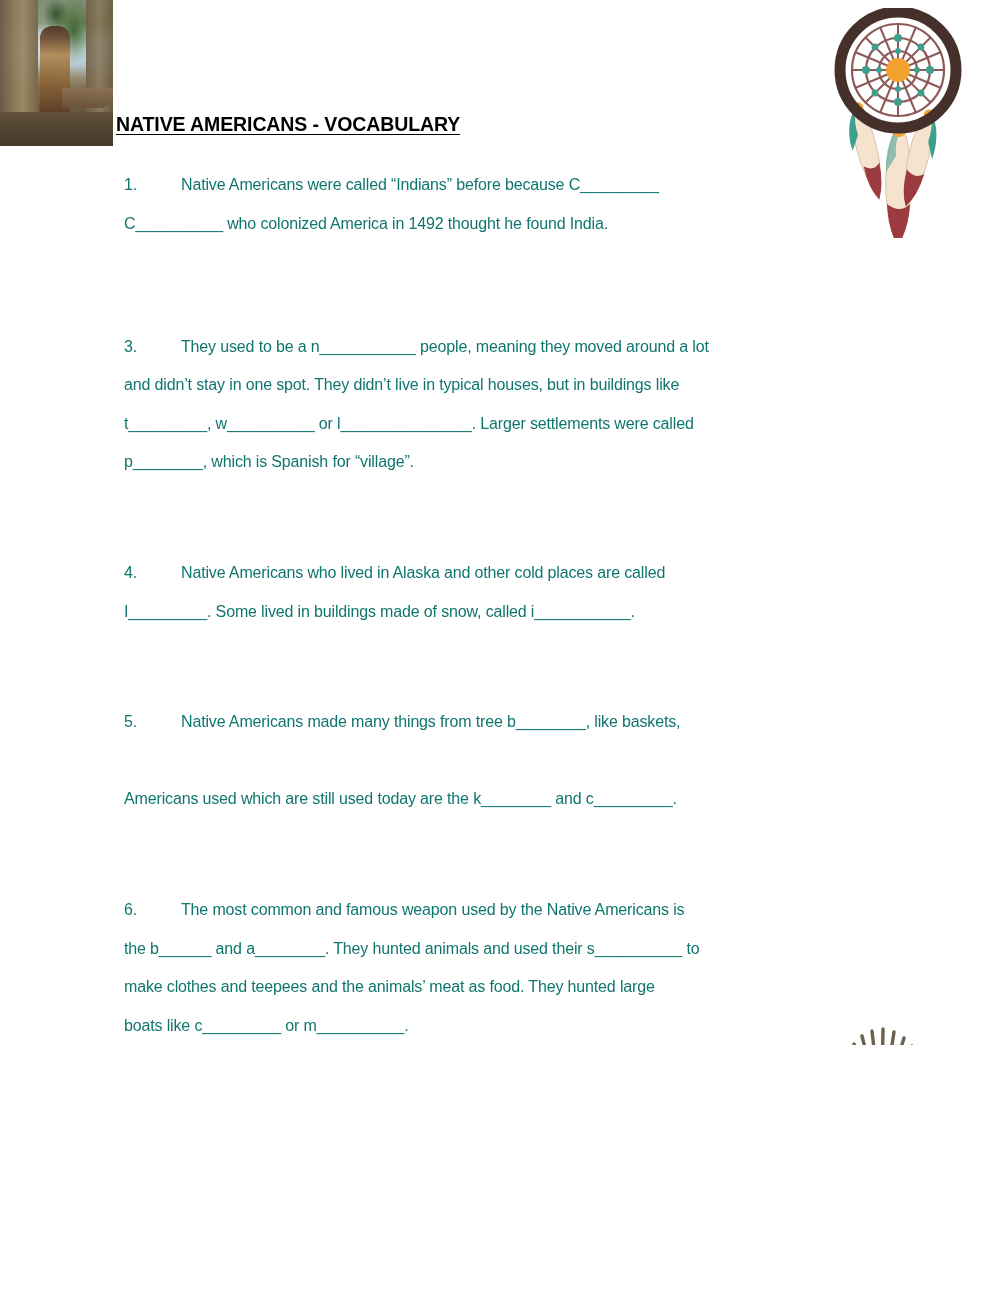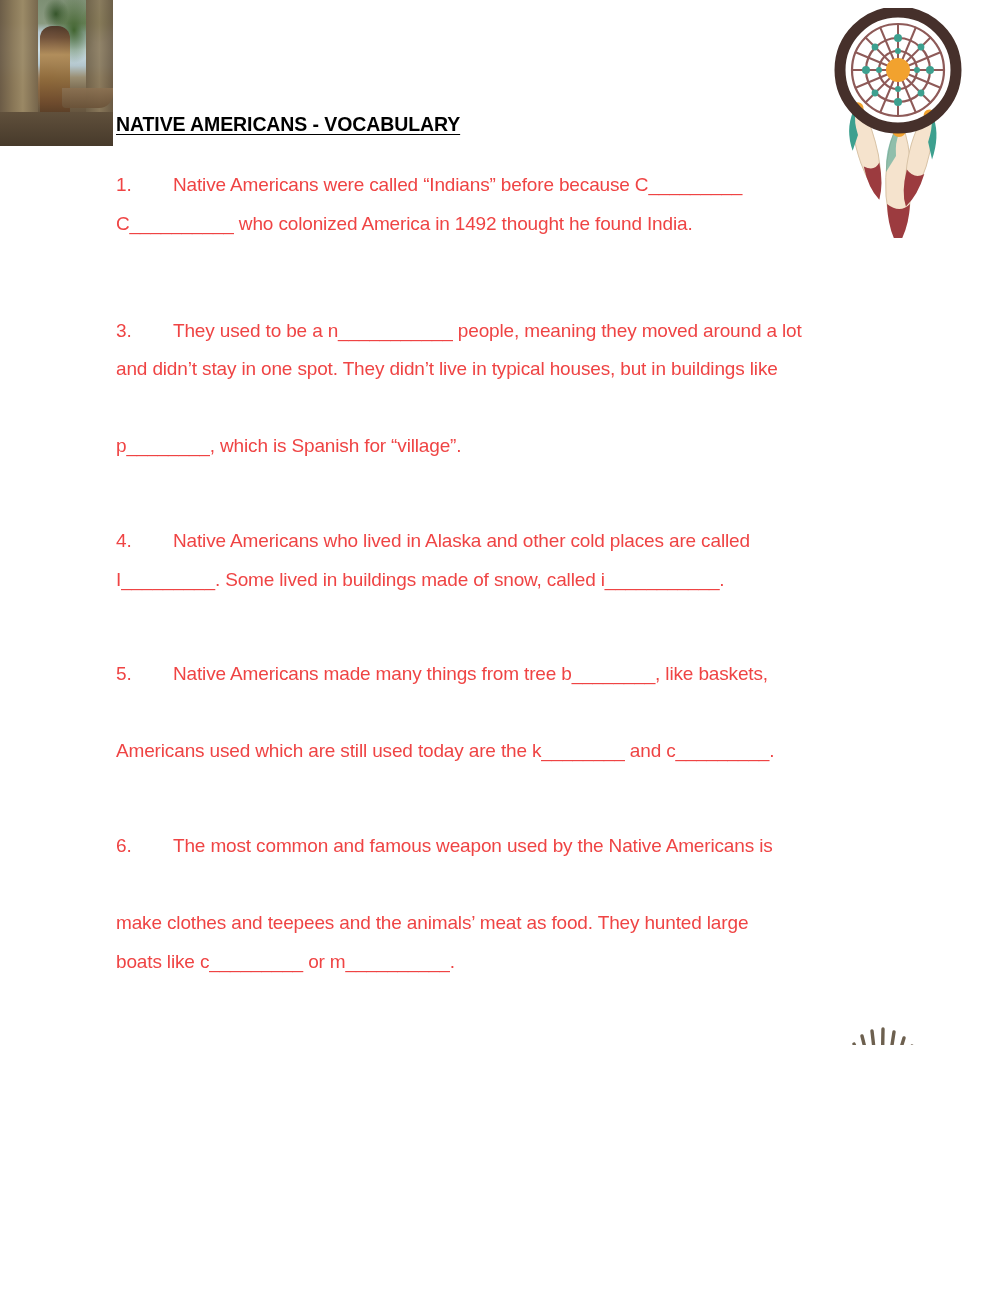--- a/index.html
+++ b/index.html
@@ -29,24 +29,24 @@
     font-size: 19.5px;
     font-weight: bold;
     letter-spacing: -0.1px;
     color: #000000;
     text-decoration: underline;
     text-underline-offset: 3px;
     margin: 0 0 30px 0;
     line-height: 1.25;
   }
   .qblock {
-    font-size: 19px;
-    color: #ef4444;
+    font-size: 16px;
+    color: #0f766e;
     line-height: 38.6px;
-    margin: 0;
+    margin: 8px;
     letter-spacing: -0.15px;
   }
   .spacer-sm { height: 14px; }
   .spacer-md { height: 54px; }
   .spacer-lg { height: 56px; }
   .qnum { display: inline-block; width: 57px; }
   .blank { white-space: pre; }
 
   
   .photo {
@@ -243,21 +243,21 @@
     </div>
 
     <div class="spacer-sm"></div>
 
 
     <div class="spacer-md"></div>
 
     <div class="qblock">
       <span class="qnum">3.</span><span class="blank">They used to be a n___________ people, meaning they moved around a lot</span><br>
       <span class="blank">and didn’t stay in one spot. They didn’t live in typical houses, but in buildings like</span><br>
-      <br>
+      <span class="blank">t_________, w__________ or l_______________. Larger settlements were called</span><br>
       <span class="blank">p________, which is Spanish for “village”.</span>
     </div>
 
     <div class="spacer-lg"></div>
 
     <div class="qblock">
       <span class="qnum">4.</span><span class="blank">Native Americans who lived in Alaska and other cold places are called</span><br>
       <span class="blank">I_________. Some lived in buildings made of snow, called i___________.</span>
     </div>
 
@@ -266,21 +266,21 @@
     <div class="qblock">
       <span class="qnum">5.</span><span class="blank">Native Americans made many things from tree b________, like baskets,</span><br>
       <br>
       <span class="blank">Americans used which are still used today are the k________ and c_________.</span>
     </div>
 
     <div class="spacer-lg"></div>
 
     <div class="qblock">
       <span class="qnum">6.</span><span class="blank">The most common and famous weapon used by the Native Americans is</span><br>
-      <br>
+      <span class="blank">the b______ and a________. They hunted animals and used their s__________ to</span><br>
       <span class="blank">make clothes and teepees and the animals’ meat as food. They hunted large</span><br>
       <span class="blank">boats like c_________ or m__________.</span>
     </div>
 
   </div>
 
   <div class="photo" id="photo-harvest">
     <div class="pk pk1"></div>
     <div class="pk pk2"></div>
     <div class="pk pk3"></div>

